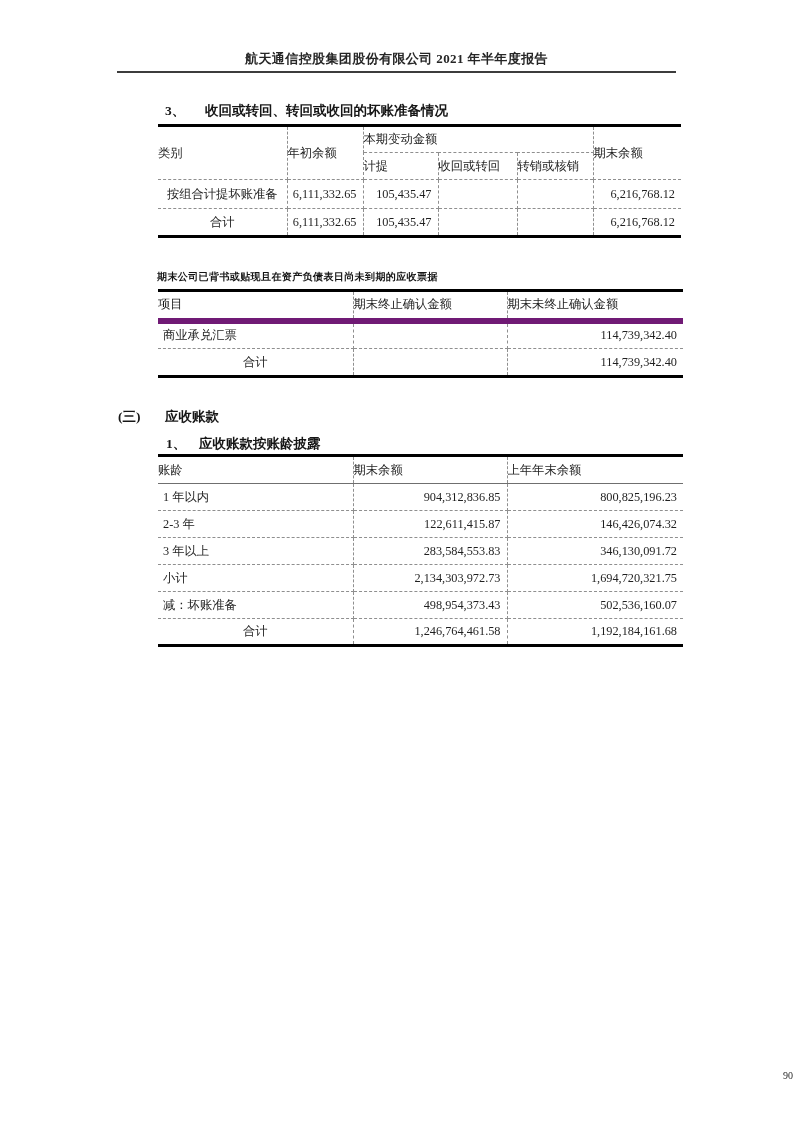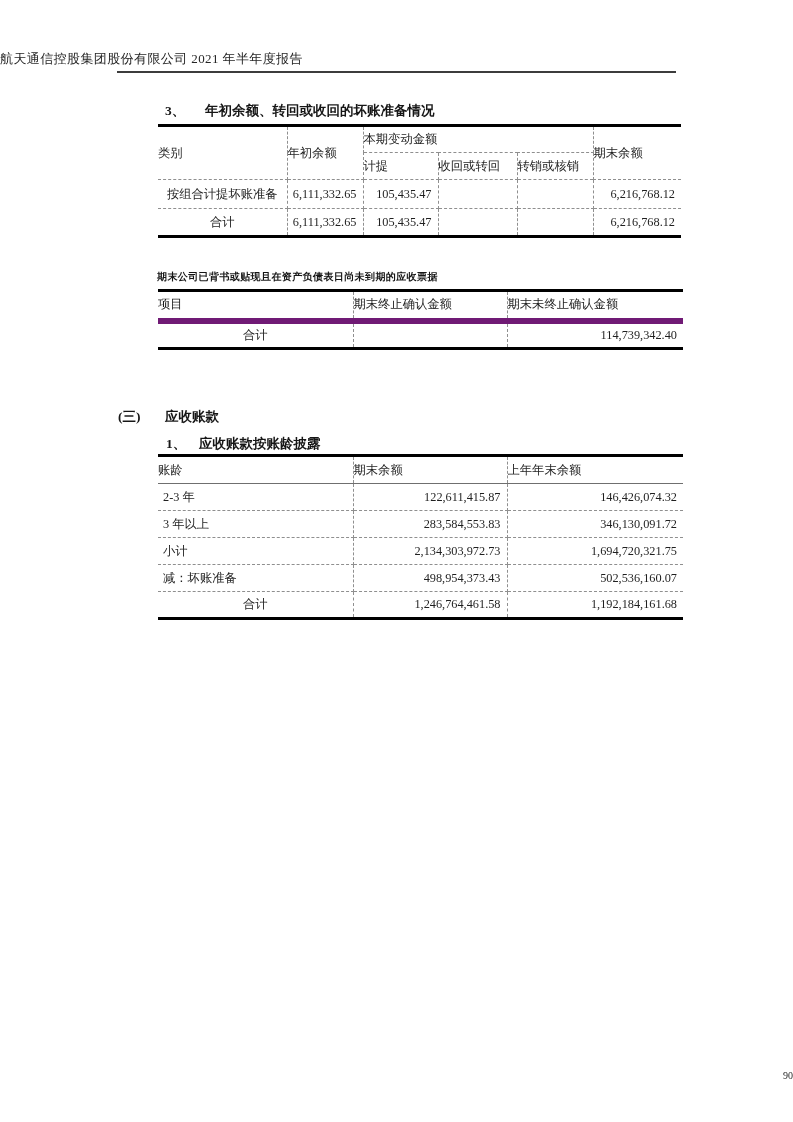--- a/index.html
+++ b/index.html
@@ -7,21 +7,21 @@
   .page {
     position:relative;
     width:793px; height:1122px;
     background:#ffffff;
     font-family:"Liberation Serif","DejaVu Serif",serif;
     color:#1f1f1f;
     overflow:hidden;
   }
   .doc-header-title {
     position:absolute; top:50px; left:0; width:100%;
-    text-align:left; font-size:13px; font-weight:normal;
+    text-align:center; font-size:13px; font-weight:bold;
     letter-spacing:0.4px; color:#262626;
   }
   .header-rule {
     position:absolute; top:71px; left:117px; width:559px; height:2px;
     background:#3c3c3c;
   }
   .heading { position:absolute; display:flex; font-weight:bold; font-size:13.5px; color:#161616; }
   .heading .num { flex:none; }
   .sec3  { top:102px; left:165px; }
   .sec3 .num { width:40px; }
@@ -73,21 +73,21 @@
 </head>
 <body>
 
 <div class="page">
 
   <div class="doc-header-title">航天通信控股集团股份有限公司 2021 年半年度报告</div>
   <div class="header-rule"></div>
 
   <div class="heading sec3">
     <span class="num">3、</span>
-    <span class="ttl">年初余额、转回或收回的坏账准备情况</span>
+    <span class="ttl">收回或转回、转回或收回的坏账准备情况</span>
   </div>
 
   <table class="t1">
     <colgroup>
       <col style="width:129px">
         <col style="width:76px">
         <col style="width:75px">
       <col style="width:79px">
         <col style="width:76px">
         <col style="width:88px">
@@ -131,20 +131,25 @@
         <col style="width:154px">
         <col style="width:176px">
     </colgroup>
     <tbody>
         <tr class="hr">
       <th>项目</th>
       <th>期末终止确认金额</th>
       <th>期末未终止确认金额</th>
     </tr>
     <tr class="dr">
+      <td class="l">商业承兑汇票</td>
+      <td class="n"></td>
+      <td class="n">114,739,342.40</td>
+    </tr>
+    <tr class="dr">
       <td class="c">合计</td>
       <td class="n"></td>
       <td class="n">114,739,342.40</td>
     </tr>
   </tbody>
     </table>
 
   <div class="heading secC">
     <span class="num">(三)</span>
     <span class="ttl">应收账款</span>
@@ -161,20 +166,25 @@
         <col style="width:154px">
         <col style="width:176px">
     </colgroup>
     <tbody>
         <tr class="hr">
       <th>账龄</th>
       <th>期末余额</th>
       <th>上年年末余额</th>
     </tr>
     <tr class="dr">
+      <td class="l">1 年以内</td>
+      <td class="n">904,312,836.85</td>
+      <td class="n">800,825,196.23</td>
+    </tr>
+    <tr class="dr">
       <td class="l">2-3 年</td>
       <td class="n">122,611,415.87</td>
       <td class="n">146,426,074.32</td>
     </tr>
     <tr class="dr">
       <td class="l">3 年以上</td>
       <td class="n">283,584,553.83</td>
       <td class="n">346,130,091.72</td>
     </tr>
     <tr class="dr">

